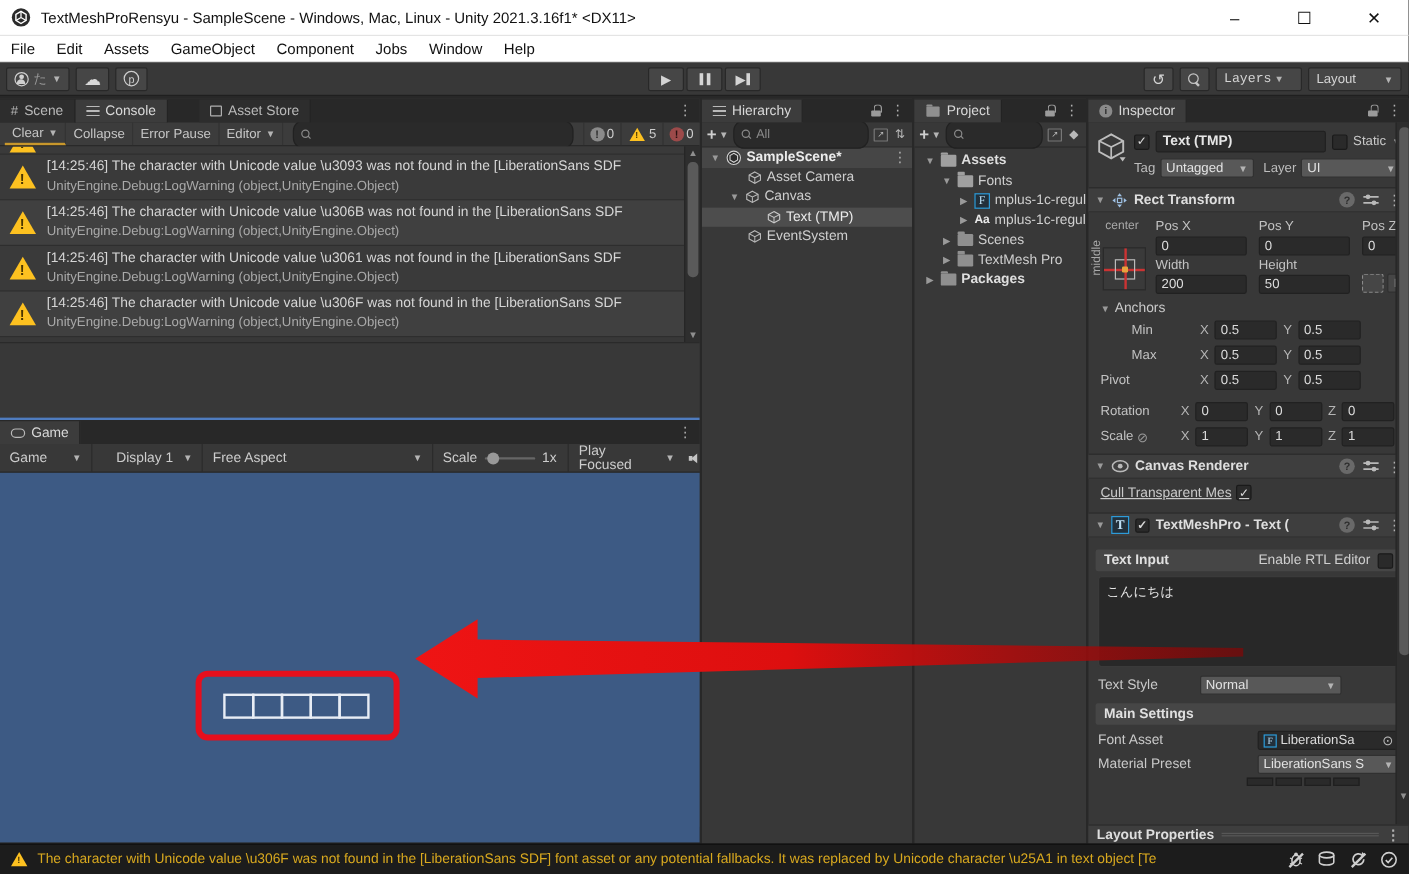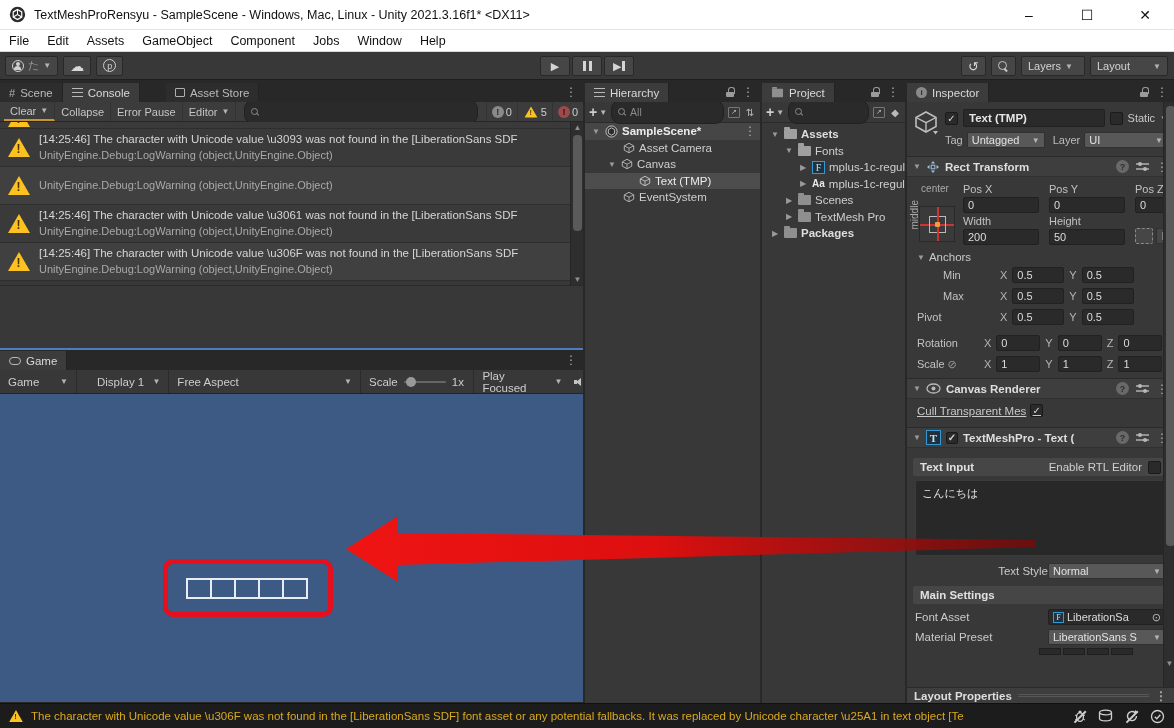--- a/index.html
+++ b/index.html
@@ -209,21 +209,21 @@
           </span>
       </div>
     </div>
     <div class="tb-right">
       <div class="tb-btn" style="margin-left:0;">
         <span style="font-size:13px;">↺</span>
       </div>
       <div class="tb-btn" style="margin-left:0;">
         <span class="magnifier"></span>
       </div>
-      <div class="tb-btn" style="margin-left:0;width:64px;justify-content:flex-start;">
+      <div class="tb-btn" style="margin-left:0;width:72px;justify-content:flex-start;font-family:Liberation Mono, monospace;">
         <span>Layers</span>
         <span class="caret">▼</span>
       </div>
       <div class="tb-btn" style="margin-left:0;width:78px;justify-content:space-between;">
         <span>Layout</span>
         <span class="caret">▼</span>
       </div>
     </div>
   </div>
 
@@ -284,20 +284,21 @@
       <div class="console-row" style="background:#3a3a3a;">
         <span class="warn-tri big"></span>
         <div class="txt">
           <div class="l1">[14:25:46] The character with Unicode value \u3093 was not found in the [LiberationSans SDF</div>
           <div class="l2">UnityEngine.Debug:LogWarning (object,UnityEngine.Object)</div>
         </div>
       </div>
       <div class="console-row" style="background:#404040;">
         <span class="warn-tri big"></span>
         <div class="txt">
+          <div class="l1">[14:25:46] The character with Unicode value \u306B was not found in the [LiberationSans SDF</div>
           <div class="l2">UnityEngine.Debug:LogWarning (object,UnityEngine.Object)</div>
         </div>
       </div>
       <div class="console-row" style="background:#3a3a3a;">
         <span class="warn-tri big"></span>
         <div class="txt">
           <div class="l1">[14:25:46] The character with Unicode value \u3061 was not found in the [LiberationSans SDF</div>
           <div class="l2">UnityEngine.Debug:LogWarning (object,UnityEngine.Object)</div>
         </div>
       </div>
@@ -682,21 +683,21 @@
       </span>
     </div>
     <div class="sect-bar" style="margin-top:10px;justify-content:space-between;">
       <span>Text Input</span>
       <span style="display:flex;align-items:center;gap:6px;font-weight:normal;color:#cfcfcf;">
         <span>Enable RTL Editor</span>
         <span class="checkbox"></span>
       </span>
     </div>
     <div class="txtarea">こんにちは</div>
-    <div style="display:flex;align-items:center;justify-content:flex-end;padding:3px 8px;">
+    <div style="display:flex;align-items:center;justify-content:flex-start;padding:3px 8px;gap:35px;">
       <span>Text Style</span>
       <span class="dropdown" style="width:118px;">
         <span>Normal</span>
           <span class="caret">▼</span>
       </span>
     </div>
     <div class="sect-bar">
       <span>Main Settings</span>
     </div>
     <div style="display:flex;align-items:center;justify-content:space-between;padding:1px 8px 3px 8px;">

